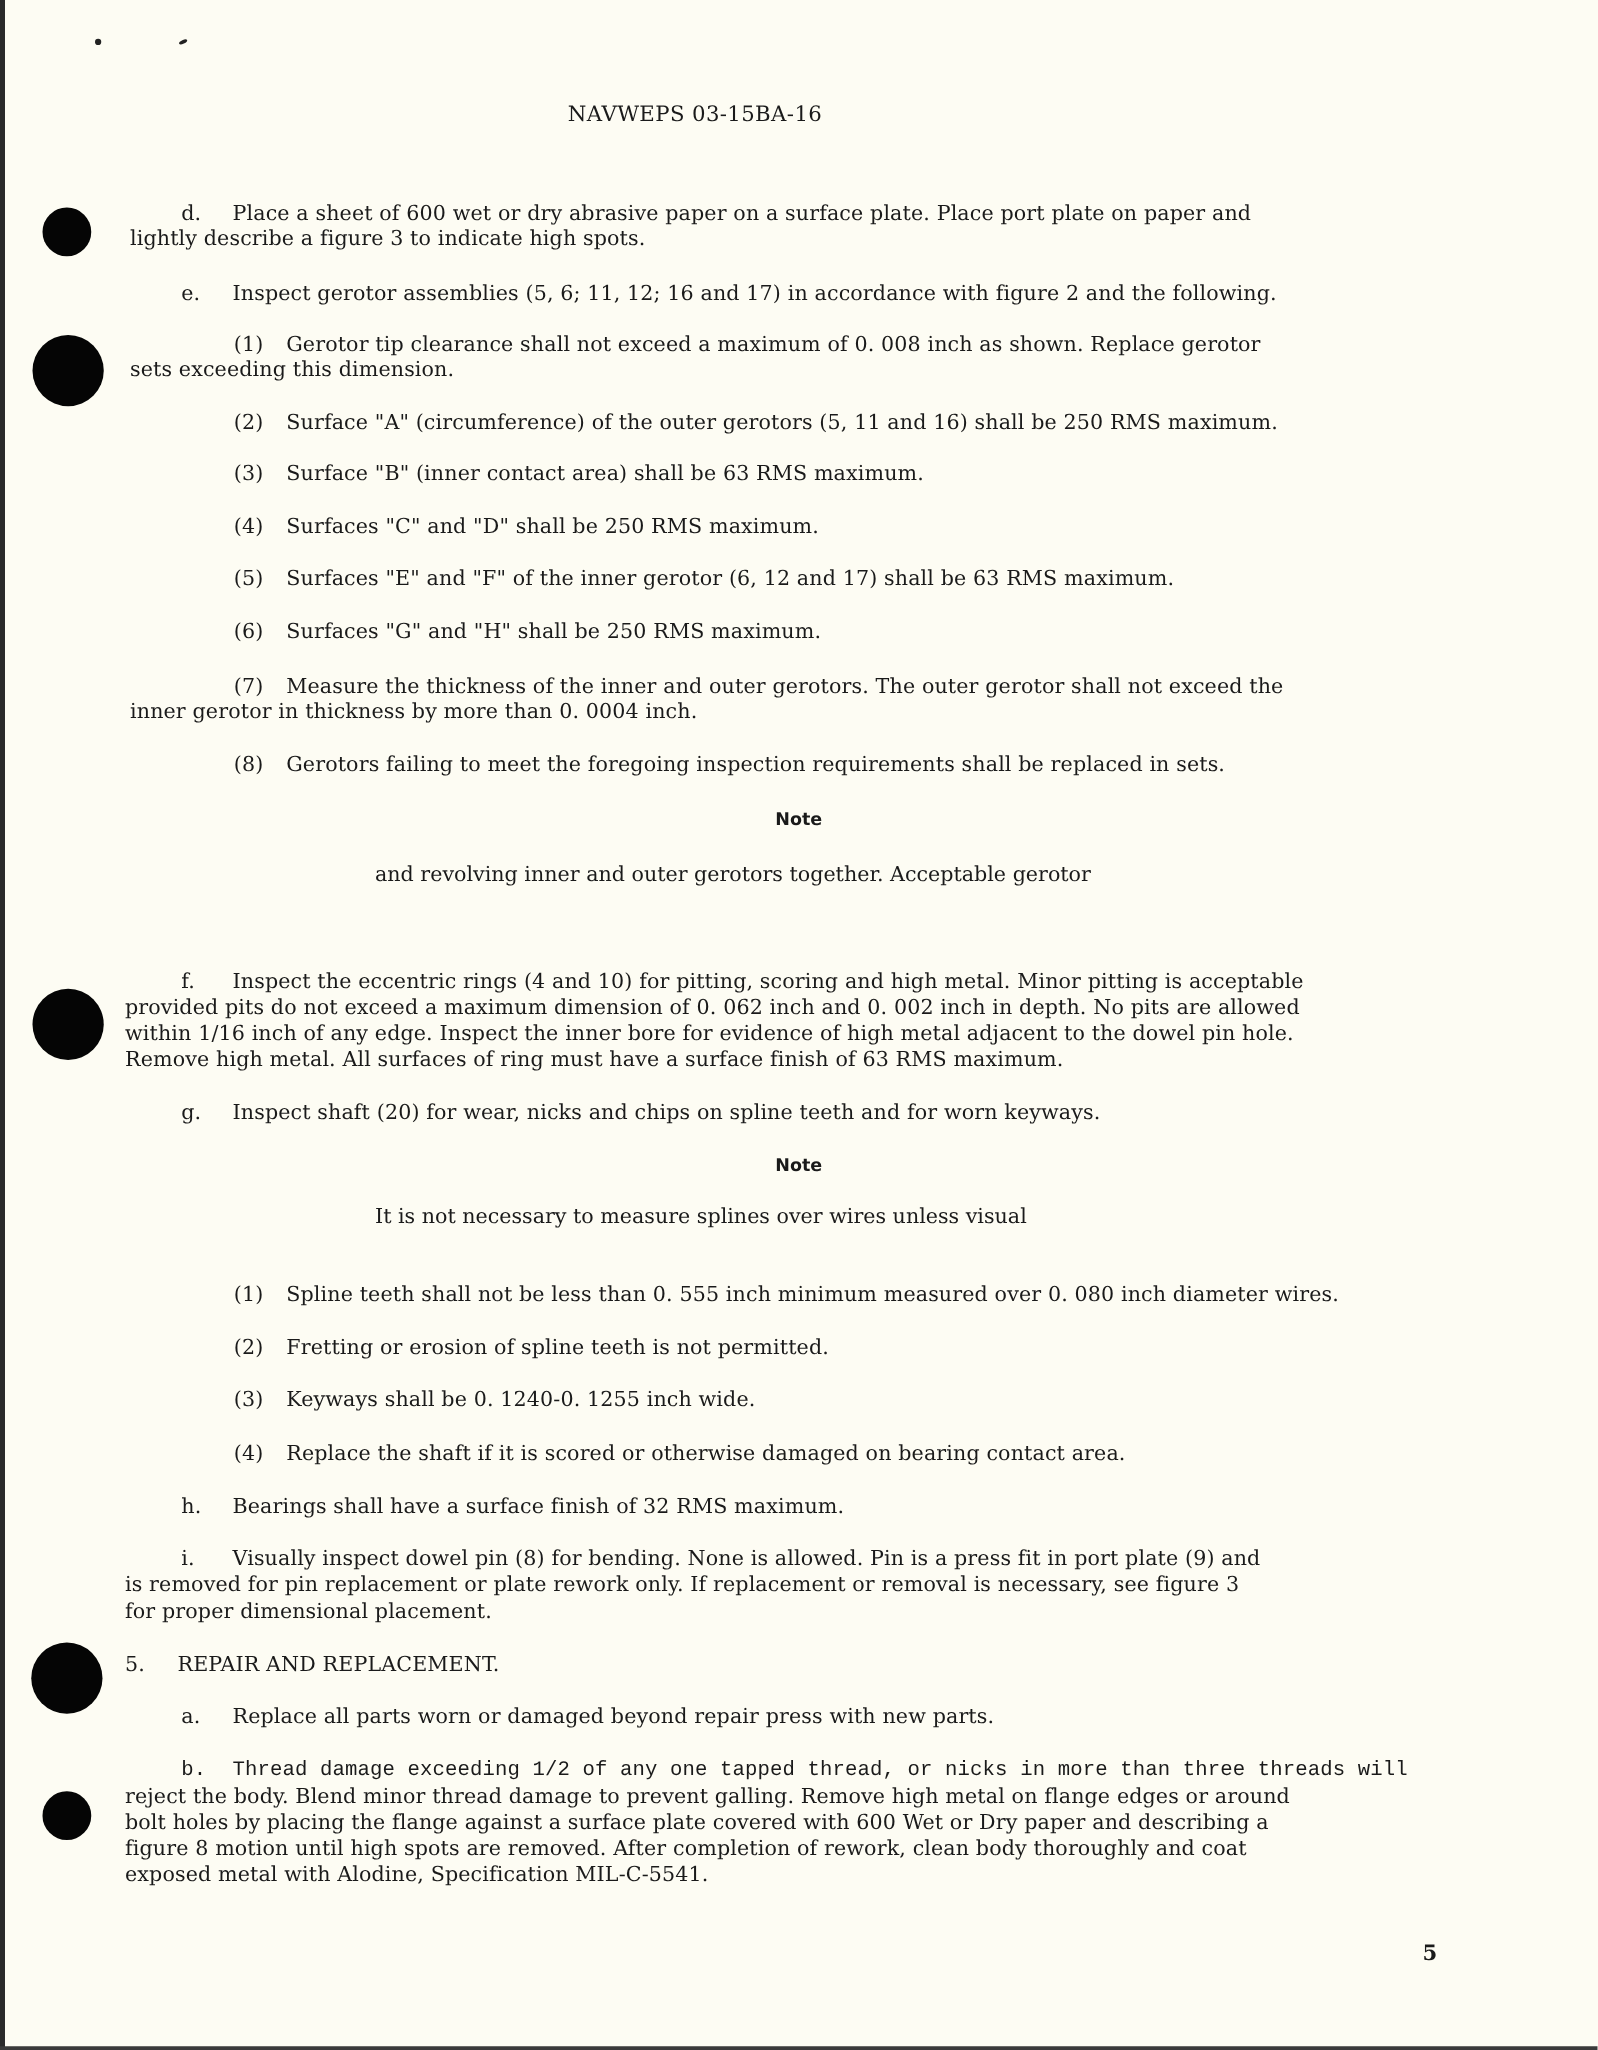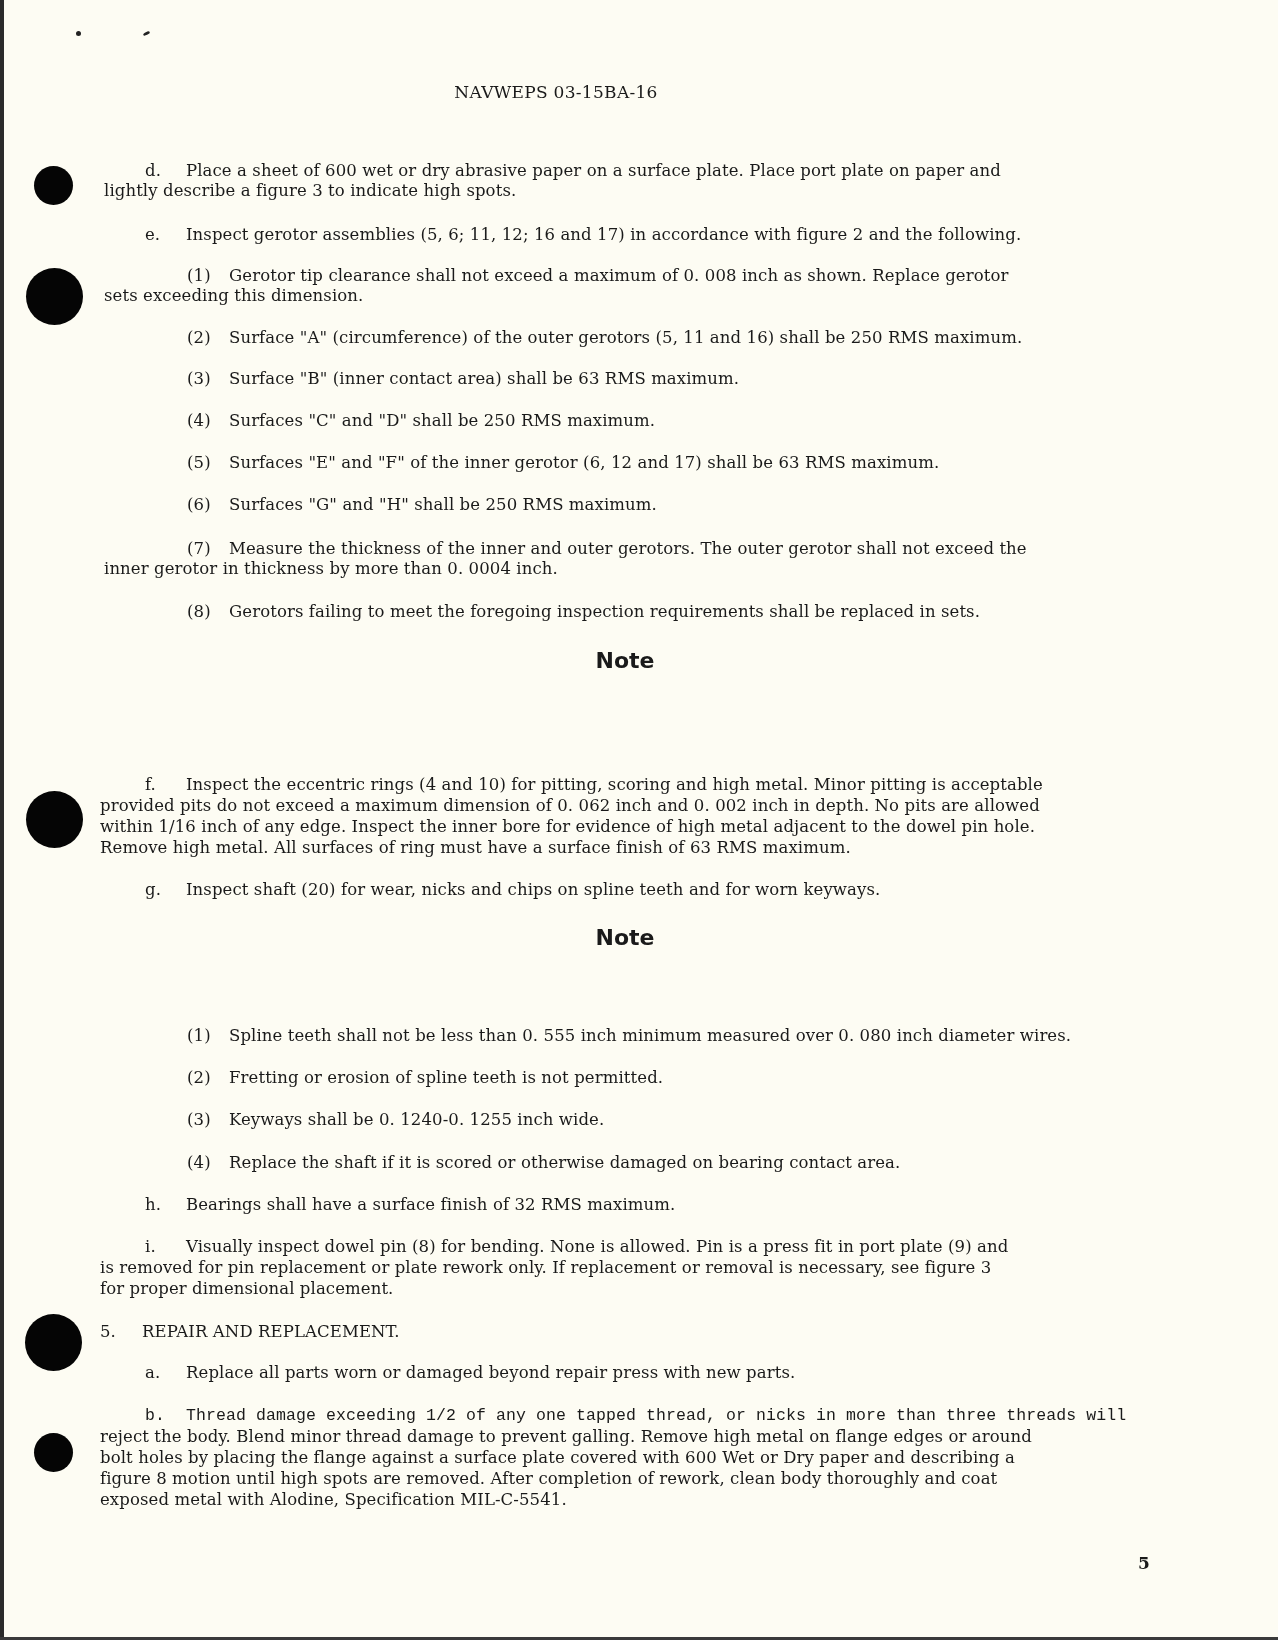--- a/index.html
+++ b/index.html
@@ -8,21 +8,21 @@
     background: #fdfcf3;
     font-family: "DejaVu Serif", "Liberation Serif", serif;
     color: #1a1a1a;
   }
   .edge-left { position: absolute; left: 0; top: 0; width: 4px; height: 1640px; background: #2a2a2a; }
   .edge-bottom { position: absolute; left: 0; bottom: 0; width: 1278px; height: 3px; background: #3a3a3a; }
   .hole { position: absolute; background: #050505; border-radius: 50%; }
   .speck { position: absolute; background: #222; border-radius: 50%; }
   .t { position: absolute; font-size: 16.5px; line-height: 21px; white-space: nowrap; letter-spacing: 0.1px; }
   .header { position: absolute; top: 82px; left: 0; width: 1112px; text-align: center; font-size: 17px; letter-spacing: 0.3px; }
-  .note-title { position: absolute; left: 0; width: 1250px; text-align: center; font-family: "DejaVu Sans", "Liberation Sans", sans-serif; font-weight: bold; font-size: 22px; }
+  .note-title { position: absolute; left: 0; width: 1250px; text-align: center; font-family: "DejaVu Sans", "Liberation Sans", sans-serif; font-weight: bold; font-size: 14px; padding-left: 14px; }
   .note-body { position: absolute; left: 300px; width: 640px; font-size: 16.5px; line-height: 21px; }
   .page-num { position: absolute; left: 1138px; top: 1553px; font-size: 17px; font-weight: bold; }
   .lbl { display: inline-block; }
 </style>
 </head>
 <body>
 
 <div class="edge-left"></div>
 <div class="edge-bottom"></div>
 
@@ -49,31 +49,33 @@
 <div class="t" style="left:187px;top:368px;"><span class="lbl" style="width:42px;">(3)</span><span>Surface "B" (inner contact area) shall be 63 RMS maximum.</span></div>
 <div class="t" style="left:187px;top:410px;"><span class="lbl" style="width:42px;">(4)</span><span>Surfaces "C" and "D" shall be 250 RMS maximum.</span></div>
 <div class="t" style="left:187px;top:452px;"><span class="lbl" style="width:42px;">(5)</span><span>Surfaces "E" and "F" of the inner gerotor (6,  12 and 17) shall be 63 RMS maximum.</span></div>
 <div class="t" style="left:187px;top:494px;"><span class="lbl" style="width:42px;">(6)</span><span>Surfaces "G" and  "H" shall be 250 RMS maximum.</span></div>
 <div class="t" style="left:187px;top:538px;"><span class="lbl" style="width:42px;">(7)</span><span>Measure the thickness of the inner and outer gerotors.  The outer gerotor shall not exceed the</span></div>
 <div class="t" style="left:104px;top:558px;">inner gerotor in thickness by more than 0. 0004 inch.</div>
 <div class="t" style="left:187px;top:601px;"><span class="lbl" style="width:42px;">(8)</span><span>Gerotors failing to meet the foregoing inspection requirements shall be replaced in sets.</span></div>
 
 <div class="note-title" style="top:648px;">Note</div>
 <div class="note-body" style="top:689px;">
+  <div>and revolving inner and outer gerotors together.  Acceptable gerotor</div>
 </div>
 
 <div class="t" style="left:145px;top:774px;"><span class="lbl" style="width:41px;">f.</span><span>Inspect the eccentric rings (4 and 10) for pitting, scoring and high metal.  Minor pitting is acceptable</span></div>
 <div class="t" style="left:100px;top:795px;">provided pits do not exceed a maximum dimension of 0. 062 inch and 0. 002 inch in depth.  No pits are allowed</div>
 <div class="t" style="left:100px;top:816px;">within 1/16 inch of any edge.  Inspect the inner bore for evidence of high metal adjacent to the dowel pin hole.</div>
 <div class="t" style="left:100px;top:837px;">Remove high metal.  All surfaces of ring must have a surface finish of 63 RMS maximum.</div>
 
 <div class="t" style="left:145px;top:879px;"><span class="lbl" style="width:41px;">g.</span><span>Inspect shaft (20) for wear, nicks and chips on spline teeth and for worn keyways.</span></div>
 
 <div class="note-title" style="top:925px;">Note</div>
 <div class="note-body" style="top:962px;">
+  <div>It is not necessary to measure splines over wires unless visual</div>
 </div>
 
 <div class="t" style="left:187px;top:1025px;"><span class="lbl" style="width:42px;">(1)</span><span>Spline teeth shall not be less than 0. 555 inch minimum measured over 0. 080 inch diameter wires.</span></div>
 <div class="t" style="left:187px;top:1067px;"><span class="lbl" style="width:42px;">(2)</span><span>Fretting or erosion of spline teeth is not permitted.</span></div>
 <div class="t" style="left:187px;top:1109px;"><span class="lbl" style="width:42px;">(3)</span><span>Keyways shall be 0. 1240-0. 1255 inch wide.</span></div>
 <div class="t" style="left:187px;top:1152px;"><span class="lbl" style="width:42px;">(4)</span><span>Replace the shaft if it is scored or otherwise damaged on bearing contact area.</span></div>
 
 <div class="t" style="left:145px;top:1194px;"><span class="lbl" style="width:41px;">h.</span><span>Bearings shall have a surface finish of 32 RMS maximum.</span></div>
 
 <div class="t" style="left:145px;top:1236px;"><span class="lbl" style="width:41px;">i.</span><span>Visually inspect dowel pin (8) for bending.  None is allowed.  Pin is a press fit in port plate (9) and</span></div>

